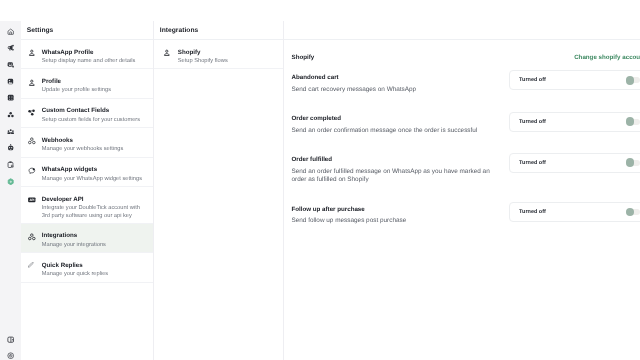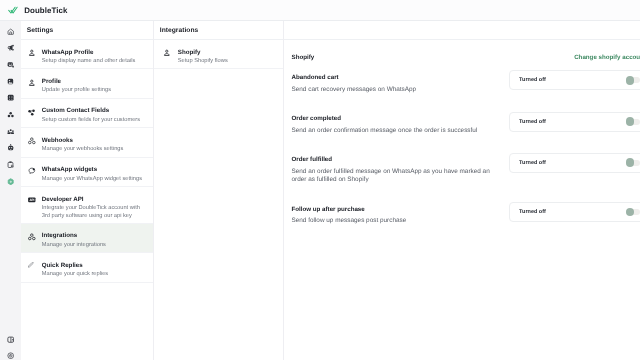--- a/index.html
+++ b/index.html
@@ -66,27 +66,20 @@
   .switch{position:relative;width:14px;height:6px;border-radius:3px;background:#efeeec;
         flex:0 0 14px;}
   .switch .knob{position:absolute;left:0;top:-1.15px;width:8.3px;height:8.3px;border-radius:50%;
         background:#9cb3a7;}
 </style>
 </head>
 <body>
 
 <div class="app">
 
-  <div class="topbar">
-    <svg class="logo-mark" viewBox="0 0 24 24">
-      <path d="M1.8 13.2 L7.2 19.6 L17.4 5.4" fill="none" stroke="#2bb673" stroke-width="2.5" stroke-linecap="round" stroke-linejoin="round"></path>
-      <path d="M7.6 13.2 L12.4 19.6 L22.4 5.4" fill="none" stroke="#2bb673" stroke-width="2.5" stroke-linecap="round" stroke-linejoin="round"></path>
-    </svg>
-    <span class="brand">DoubleTick</span>
-  </div>
 
   <div class="rail">
     <div class="rail-list" id="rail-list">
         <div class="rail-item">
           <svg class="" width="7.4" height="7.4" viewBox="0 0 24 24">
             <path d="M3.2 10.2 12 3.4l8.8 6.8v9.1a1.3 1.3 0 0 1-1.3 1.3H4.5a1.3 1.3 0 0 1-1.3-1.3z" fill="none" stroke="#2e3138" stroke-width="2.1" stroke-linejoin="round"></path>
             <path d="M9 20.6v-5.3a3 3 0 0 1 6 0v5.3" fill="none" stroke="#2e3138" stroke-width="2.1" stroke-linejoin="round"></path>
           </svg>
         </div>
         <div class="rail-item">

